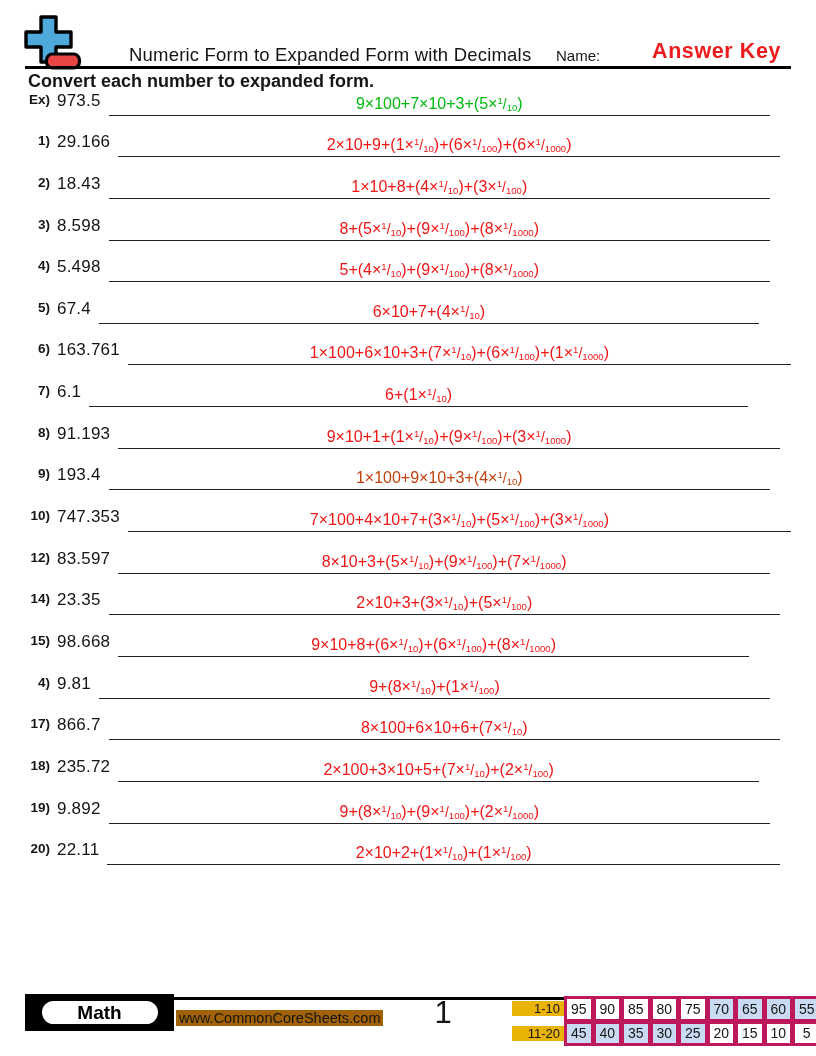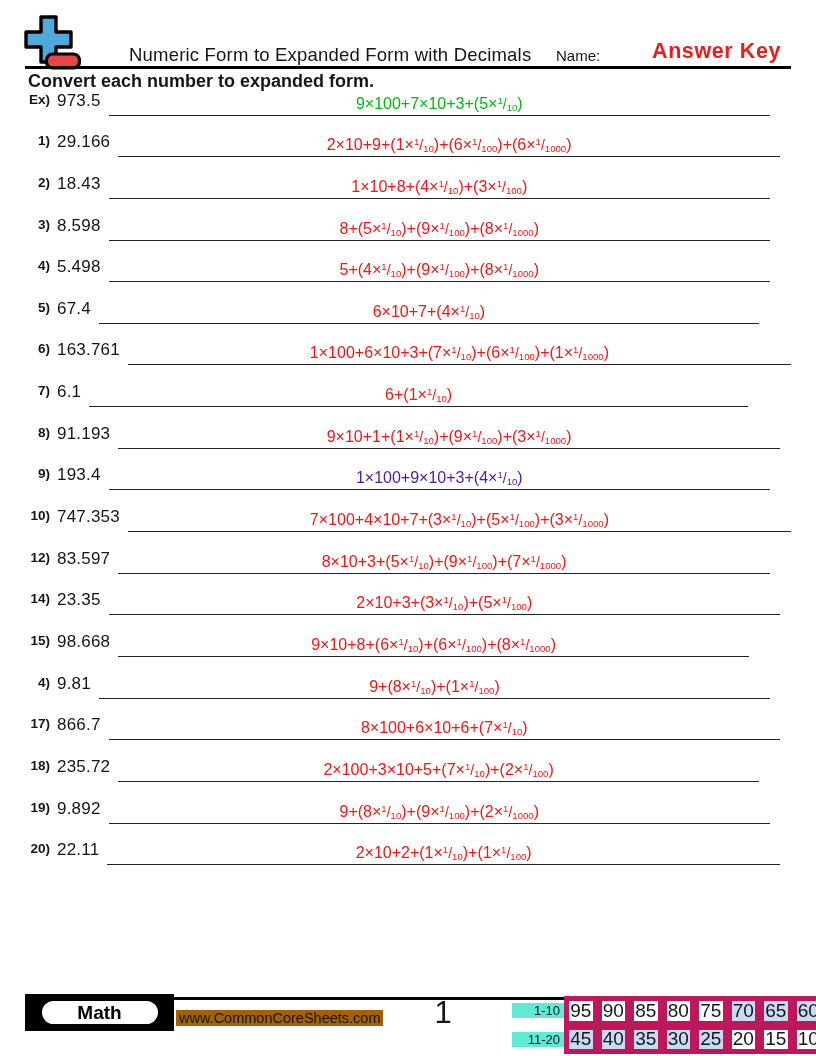--- a/index.html
+++ b/index.html
@@ -39,23 +39,23 @@
   
   .footer-line { position:absolute; left:25px; right:26px; top:997px; height:3px; background:#000; z-index:1; }
   .badge { position:absolute; left:25px; top:994px; width:149px; height:37px; background:#000;
            display:flex; align-items:center; justify-content:center; z-index:2; }
   .badge-pill { background:#fff; border:3px solid #000; border-radius:17px; width:116px; height:23px;
                 display:flex; align-items:center; justify-content:center; font-weight:700; font-size:19px; color:#000; }
   .website { position:absolute; left:176px; top:1010px; font-size:14.5px; z-index:2; background:#a16207; padding:0 3px; }
   .pageno { position:absolute; left:398px; top:995px; width:90px; text-align:center; font-size:31px; z-index:2; }
   .score-table { position:absolute; left:512px; top:996px; z-index:2; }
   .score-row { display:flex; align-items:center; }
-  .score-label { width:48px; text-align:right; padding-right:5px; font-size:13px; background:#5eead4; }
-  .score-cell { width:23.5px; height:19.5px; border:5px solid #be185d; margin-left:-1px;
-                display:flex; align-items:center; justify-content:center; font-size:19px; background:#fff; }
+  .score-label { width:48px; text-align:right; padding-right:5px; font-size:13px; background:#eab308; }
+  .score-cell { width:23.5px; height:19.5px; border:3px solid #be185d; margin-left:-1px;
+                display:flex; align-items:center; justify-content:center; font-size:14px; background:#fff; }
   .score-row + .score-row .score-cell { margin-top:-1px; }
 </style>
 </head>
 <body>
 
 <div class="page">
 
   <div class="logo">
     <svg width="62" height="58" viewBox="0 0 62 58">
       <path d="M19 4 H34 V19 H49 V34 H34 V49 H19 V34 H4 V19 H19 Z" fill="#4fa9da" stroke="#000" stroke-width="3.4" stroke-linejoin="round"></path>
@@ -110,21 +110,21 @@
         <div class="ansline"><span class="ans" style="color: rgb(241, 22, 22);">6+(1×<sup>1</sup><span class="fslash">/</span><sub>10</sub>)</span></div>
       </div>
       <div class="prow">
         <span class="plabel">8)</span>
         <span class="pnum">91.193</span>
         <div class="ansline"><span class="ans" style="color: rgb(241, 22, 22);">9×10+1+(1×<sup>1</sup><span class="fslash">/</span><sub>10</sub>)+(9×<sup>1</sup><span class="fslash">/</span><sub>100</sub>)+(3×<sup>1</sup><span class="fslash">/</span><sub>1000</sub>)</span></div>
       </div>
       <div class="prow">
         <span class="plabel">9)</span>
         <span class="pnum">193.4</span>
-        <div class="ansline"><span class="ans" style="color: #4c1d95;">1×100+9×10+3+(4×<sup>1</sup><span class="fslash">/</span><sub>10</sub>)</span></div>
+        <div class="ansline"><span class="ans" style="color: #c2410c;">1×100+9×10+3+(4×<sup>1</sup><span class="fslash">/</span><sub>10</sub>)</span></div>
       </div>
       <div class="prow">
         <span class="plabel">10)</span>
         <span class="pnum">747.353</span>
         <div class="ansline"><span class="ans" style="color: rgb(241, 22, 22);">7×100+4×10+7+(3×<sup>1</sup><span class="fslash">/</span><sub>10</sub>)+(5×<sup>1</sup><span class="fslash">/</span><sub>100</sub>)+(3×<sup>1</sup><span class="fslash">/</span><sub>1000</sub>)</span></div>
       </div>
       <div class="prow">
         <span class="plabel">12)</span>
         <span class="pnum">83.597</span>
         <div class="ansline"><span class="ans" style="color: rgb(241, 22, 22);">8×10+3+(5×<sup>1</sup><span class="fslash">/</span><sub>10</sub>)+(9×<sup>1</sup><span class="fslash">/</span><sub>100</sub>)+(7×<sup>1</sup><span class="fslash">/</span><sub>1000</sub>)</span></div>

